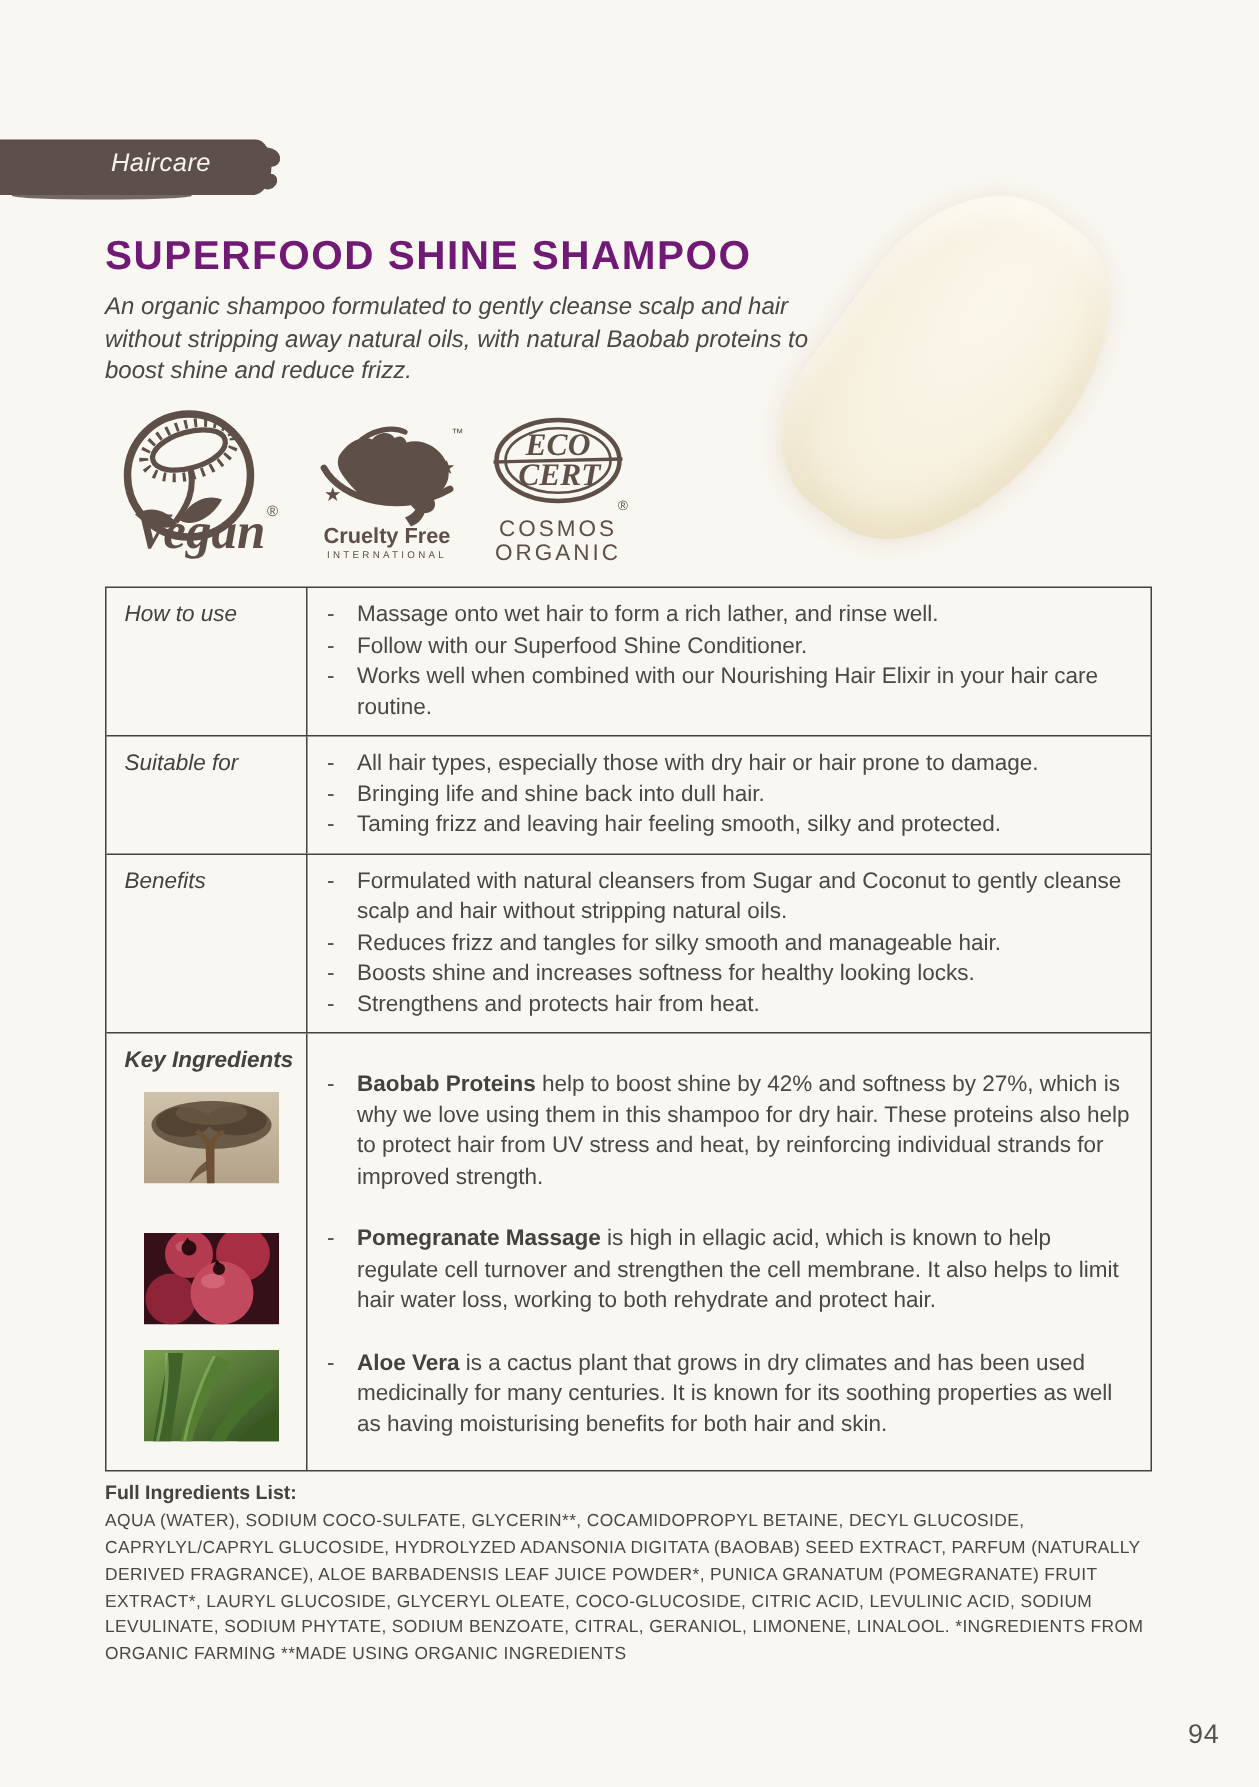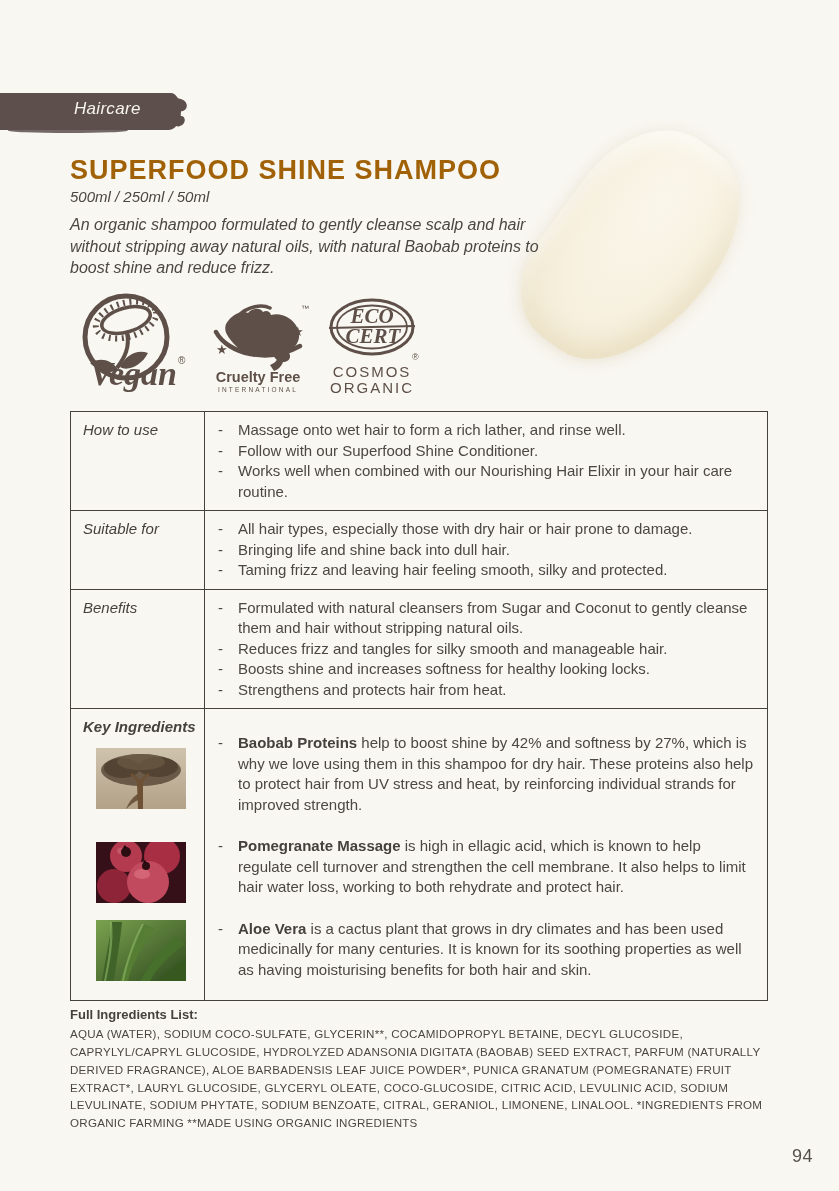--- a/index.html
+++ b/index.html
@@ -47,21 +47,21 @@
     border-radius:52% 48% 58% 42% / 46% 50% 66% 34%;
     background:radial-gradient(ellipse at 48% 28%, #faf6ea 0%, #f7f1e0 50%, #f1e8cf 88%, #ece1c4 100%);
     box-shadow:0 2px 16px rgba(205,190,155,.35), inset -6px -10px 22px rgba(222,208,170,.45), inset 6px 8px 18px rgba(255,255,255,.8);
     filter:blur(.4px);
   }
 
   
   .main { position:absolute; left:70px; top:155px; width:698px; }
 
   .title {
-    font-size:27px; font-weight:bold; color:#a16207;
+    font-size:27px; font-weight:bold; color:#701a75;
     letter-spacing:1px; line-height:1.12;
   }
   .sizes {
     font-style:italic; font-size:15px; color:#4b4744;
     margin-top:3px;
   }
   .description {
     font-style:italic; font-size:16px; line-height:1.33;
     color:#4b4744; margin-top:9px; max-width:492px;
   }
@@ -126,21 +126,20 @@
   <div class="badge">
     <span class="streak"></span>
     <span class="badge-label">Haircare</span>
   </div>
 
   <div class="smear"></div>
 
   <div class="main">
 
     <h1 class="title">SUPERFOOD SHINE SHAMPOO</h1>
-    <div class="sizes">500ml / 250ml / 50ml</div>
     <p class="description">An organic shampoo formulated to gently cleanse scalp and hair without stripping away natural oils, with natural Baobab proteins to boost shine and reduce frizz.</p>
 
     <div class="logos">
 
       <div class="logo">
         <svg width="120" height="103" viewBox="0 0 120 103">
           <circle class="logo-stroke" cx="56" cy="46" r="41" stroke-width="5"></circle>
           <ellipse class="logo-stroke" cx="56" cy="29" rx="25" ry="12" stroke-width="3.5" transform="rotate(-16 56 29)"></ellipse>
           <ellipse class="logo-stroke" cx="56" cy="29" rx="31" ry="17" stroke-width="6" stroke-dasharray="2 4.5" transform="rotate(-16 56 29)"></ellipse>
           <path class="logo-stroke" d="M57,42 C60,56 55,66 47,77" stroke-width="4"></path>
@@ -227,21 +226,21 @@
         </div>
       </div>
 
       <div class="trow">
         <div class="tlabel">Benefits</div>
         <div class="tcontent">
           <ul class="bullets">
 
               <li class="bullet">
                 <span class="dash">-</span>
-                <p>Formulated with natural cleansers from Sugar and Coconut to gently cleanse them and hair without stripping natural oils.</p>
+                <p>Formulated with natural cleansers from Sugar and Coconut to gently cleanse scalp and hair without stripping natural oils.</p>
               </li>
 
               <li class="bullet">
                 <span class="dash">-</span>
                 <p>Reduces frizz and tangles for silky smooth and manageable hair.</p>
               </li>
 
               <li class="bullet">
                 <span class="dash">-</span>
                 <p>Boosts shine and increases softness for healthy looking locks.</p>

